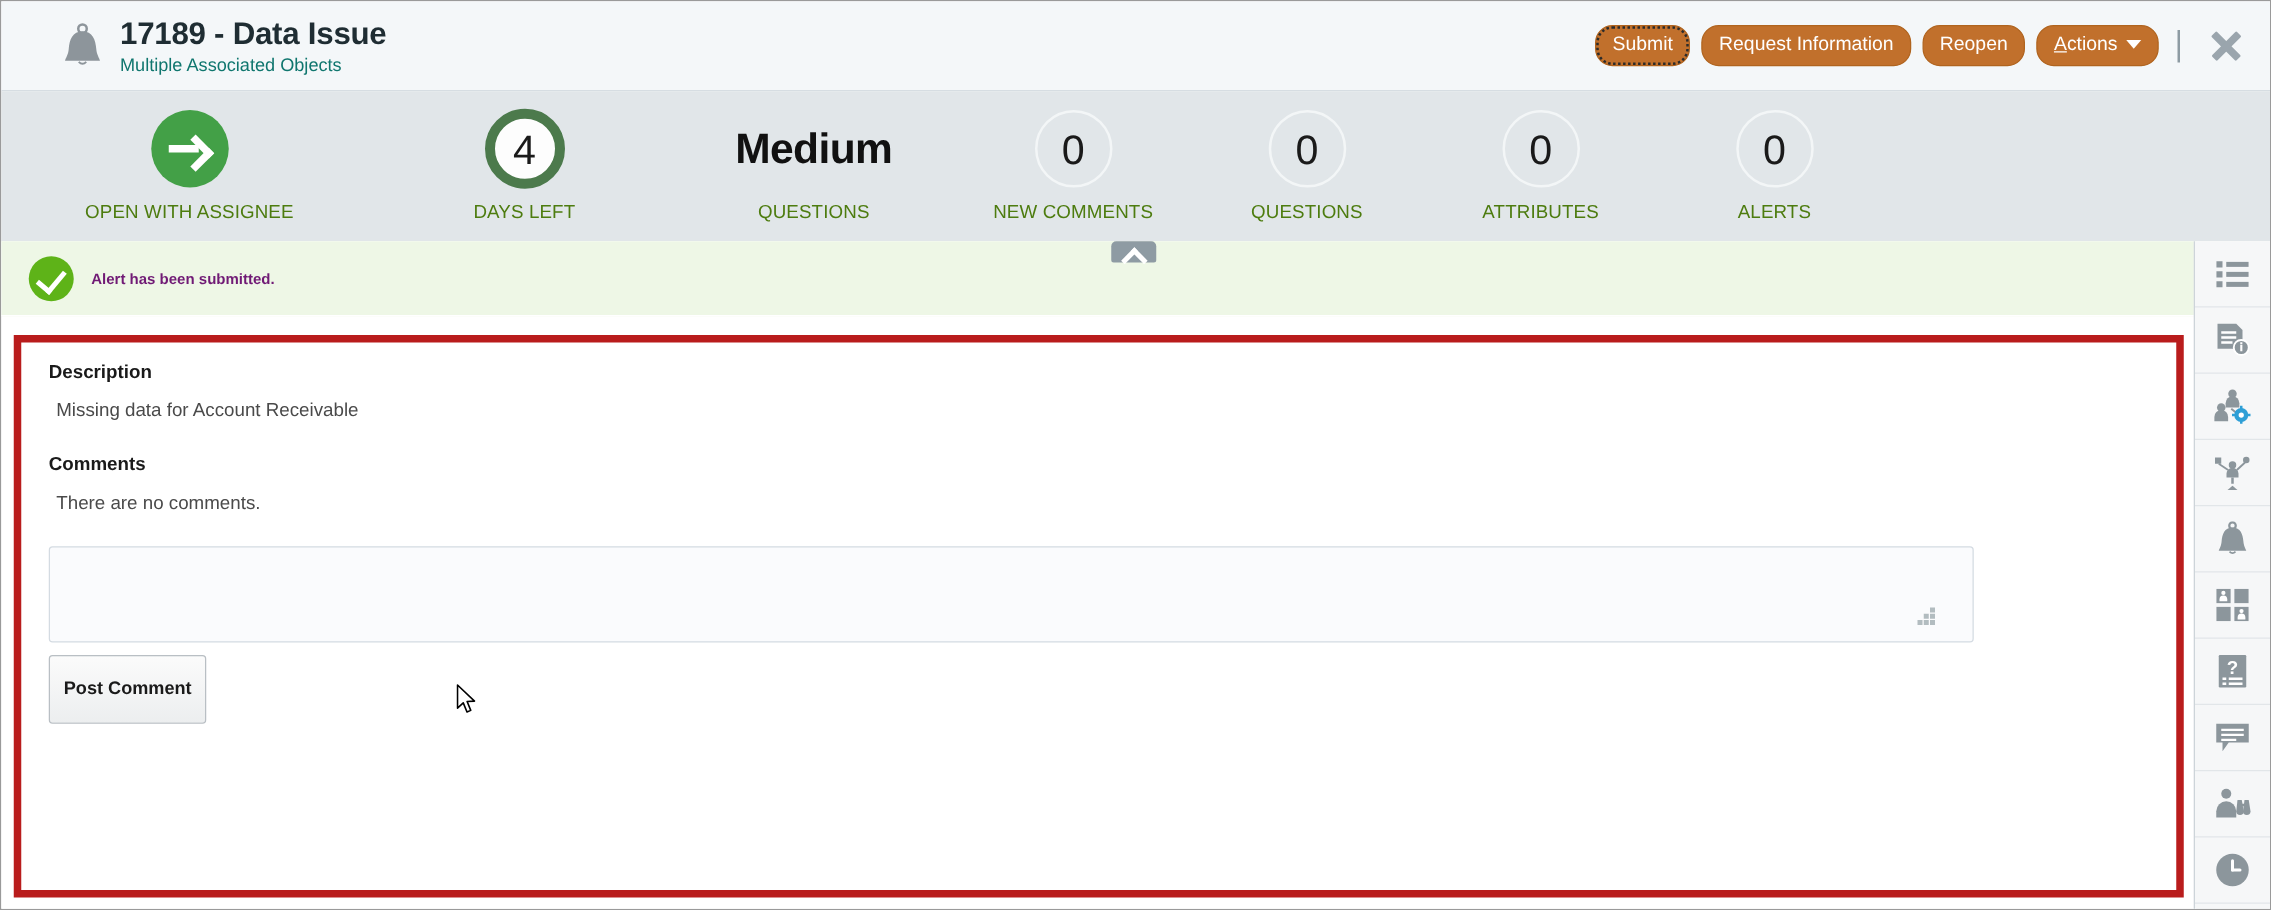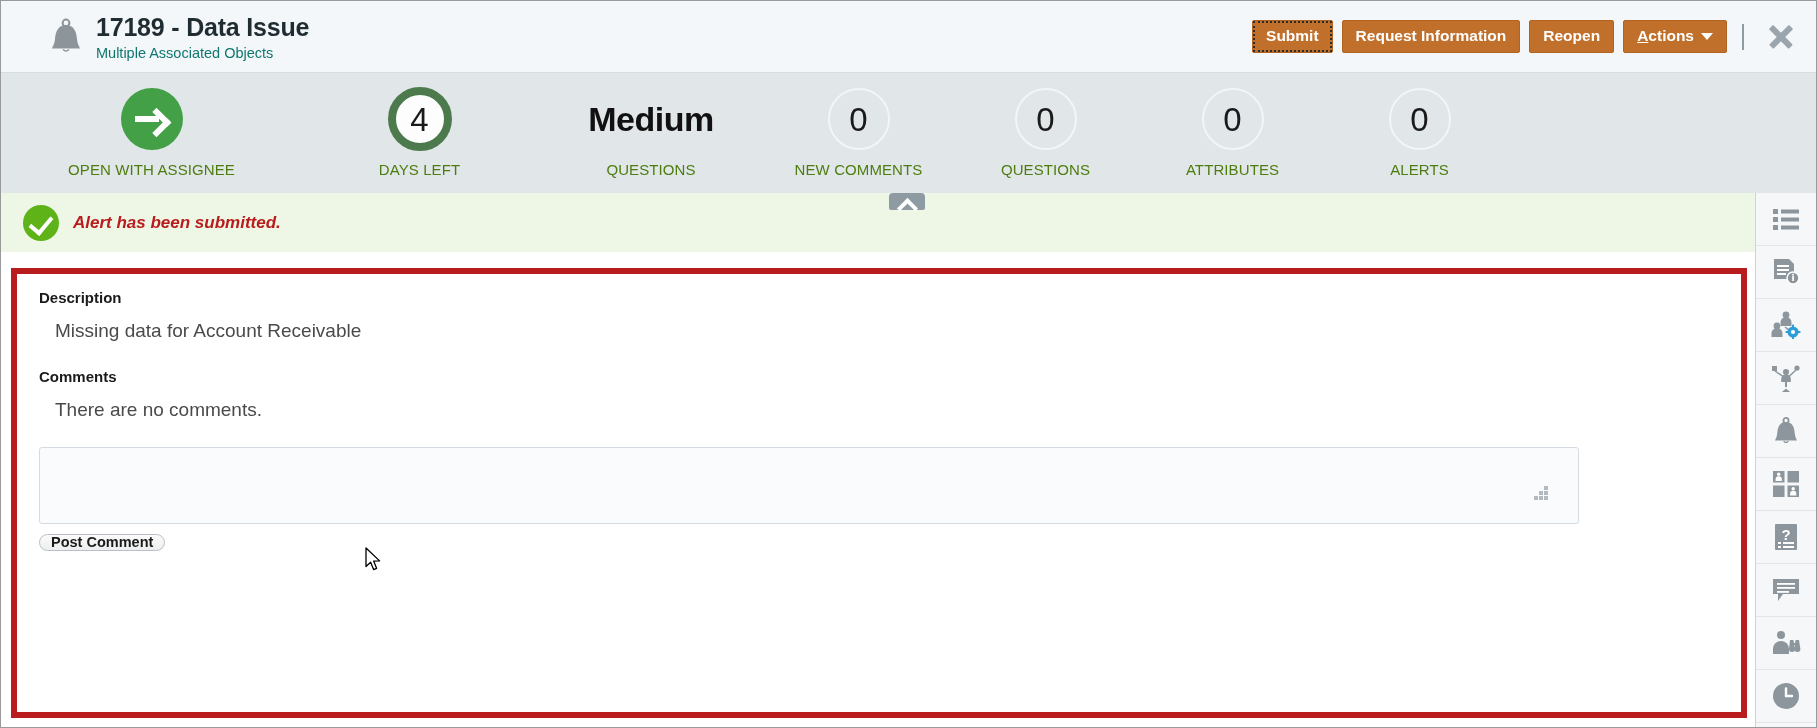--- a/index.html
+++ b/index.html
@@ -57,23 +57,23 @@
     flex: 0 0 auto;
     display: flex;
     align-items: center;
     gap: 9px;
     padding-right: 20px;
   }
   .btn-orange {
     background: #c1702c;
     color: #ffffff;
     border: 1px solid #b0641f;
-    border-radius: 2px;
+    border-radius: 14px;
     font-size: 15.5px;
-    font-weight: bold;
+    font-weight: normal;
     font-family: "Liberation Sans", sans-serif;
     padding: 7px 13px 8px 13px;
     line-height: 1;
     cursor: pointer;
     white-space: nowrap;
   }
   .btn-orange.focused {
     outline: 2px dotted #2b2b2b;
     outline-offset: -3px;
   }
@@ -238,46 +238,45 @@
   .check-circle::after {
     content: "";
     position: absolute;
     left: 11px; top: 7px;
     width: 10px; height: 18px;
     border-right: 4.5px solid #ffffff;
     border-bottom: 4.5px solid #ffffff;
     transform: rotate(40deg);
   }
   .alert-text {
-    font-size: 17px;
+    font-size: 12px;
     font-weight: bold;
-    color: #b91c1c;
+    color: #701a75;
     margin-left: 14px;
-    font-style: italic;
   }
 
   .panel {
     position: absolute;
     left: 10px; top: 75px;
     width: 1736px;
     height: 450px;
     background: #ffffff;
     border: 6px solid #b91c1c;
   }
   .panel-inner { padding: 15px 22px 0 22px; }
   .sec-head {
     font-size: 15px;
     font-weight: bold;
     color: #1a1a1a;
     margin: 0 0 14px 0;
   }
   .sec-text {
-    font-size: 19px;
+    font-size: 15px;
     color: #4a4a4a;
-    margin: 0 0 26px 16px;
+    margin: 0 0 26px 6px;
   }
   .sec-head.second { margin-top: 0; }
   .comment-box {
     width: 1540px;
     height: 77px;
     background: #fafbfd;
     border: 1px solid #d4dbe2;
     border-radius: 3px;
     margin-top: 16px;
     position: relative;
@@ -297,26 +296,26 @@
   }
   .resize-grip i {
     position: absolute;
     width: 4px; height: 4px;
     background: #b2bcc0;
   }
   .btn-gray {
     margin-top: 10px;
     background: linear-gradient(#fbfbfb, #eceeef);
     border: 1px solid #b9bfc4;
-    border-radius: 14px;
+    border-radius: 3px;
     font-family: "Liberation Sans", sans-serif;
     font-size: 14.5px;
     font-weight: bold;
     color: #1a1a1a;
-    padding: 0 11px;
+    padding: 19px 11px;
     cursor: pointer;
     line-height: 1;
   }
 
   
   .rail {
     position: absolute;
     right: 0; top: 192px;
     width: 61px;
     height: 536px;

